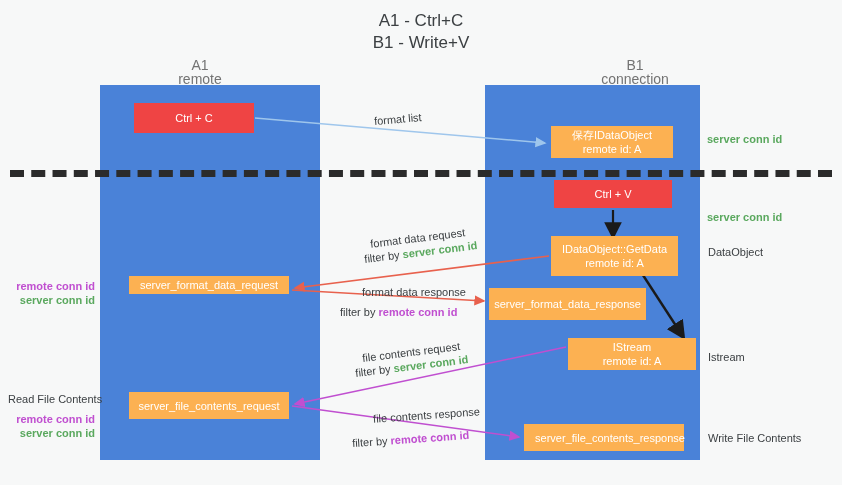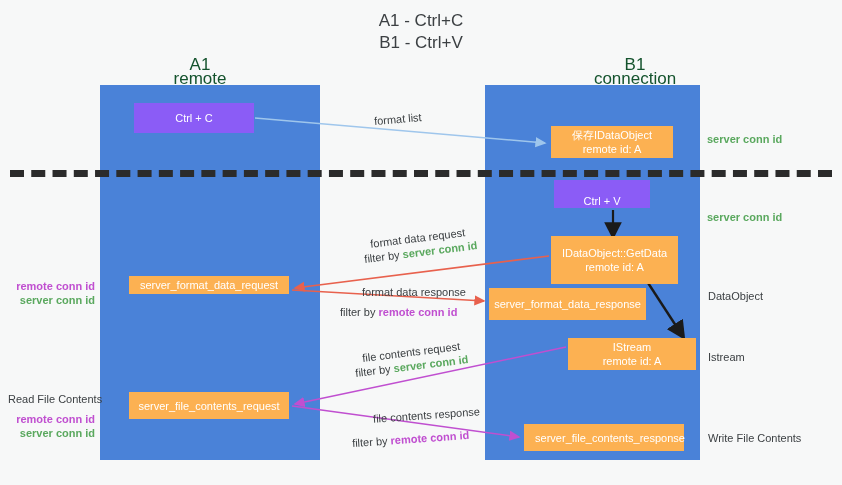--- a/index.html
+++ b/index.html
@@ -14,21 +14,21 @@
   .abs{position:absolute;}
 
   
   #title{
     left:0;top:10px;width:842px;text-align:center;
     font-size:17px;line-height:22px;color:#3c4043;
   }
 
   
   .col-head{
-    text-align:center;font-size:17px;line-height:14px;color:#14532d;
+    text-align:center;font-size:14px;line-height:14px;color:#737373;
   }
   #head-a1{left:120px;top:58px;width:160px;}
   #head-b1{left:555px;top:58px;width:160px;}
 
   
   .lane{background:#4a82d8;}
   #lane-a{left:100px;top:85px;width:220px;height:375px;}
   #lane-b{left:485px;top:85px;width:215px;height:375px;}
 
   
@@ -37,41 +37,41 @@
     border-top:7px dashed #2b2b2b;
   }
 
   
   .node{
     position:absolute;display:flex;flex-direction:column;
     align-items:center;justify-content:center;
     color:#fff;font-size:11px;line-height:14px;text-align:center;
     box-sizing:border-box;
   }
-  .green{background:#8b5cf6;}
+  .green{background:#ef4444;}
   .orange{background:#fcb152;justify-content:center;}
 
   #n-ctrlc{left:134px;top:103px;width:120px;height:30px;}
   #n-dataobj{left:551px;top:126px;width:122px;height:32px;}
-  #n-ctrlv{left:554px;top:180px;width:96px;height:28px;justify-content:flex-end;}
-  #n-getdata{left:551px;top:236px;width:127px;height:48px;}
+  #n-ctrlv{left:554px;top:180px;width:118px;height:28px;}
+  #n-getdata{left:551px;top:236px;width:127px;height:40px;}
   #n-istream{left:568px;top:338px;width:128px;height:32px;}
   #n-fmt-req{left:129px;top:276px;width:160px;height:18px;}
   #n-fmt-resp{left:489px;top:288px;width:157px;height:32px;}
   #n-file-req{left:129px;top:392px;width:160px;height:27px;}
   #n-file-resp{left:524px;top:424px;width:160px;height:27px;padding-left:12px;}
 
   
   .ann{font-size:11px;line-height:14px;color:#3c4043;position:absolute;}
   .green-t{color:#5aa85e;font-weight:bold;}
   .purple-t{color:#c04fd0;font-weight:bold;}
 
   #a-srv1{left:707px;top:132px;}
   #a-srv2{left:707px;top:210px;}
-  #a-dataobject{left:708px;top:245px;margin-top:44px;}
+  #a-dataobject{left:708px;top:245px;}
   #a-istream{left:708px;top:350px;}
   #a-writefile{left:708px;top:431px;}
 
   #a-left1{left:10px;top:279px;text-align:right;width:85px;}
   #a-readfile{left:8px;top:392px;}
   #a-left2{left:10px;top:412px;text-align:right;width:85px;}
 
   
   .mlab{position:absolute;font-size:11px;line-height:15px;color:#3c4043;white-space:nowrap;}
   #l-formatlist{left:374px;top:112px;transform:rotate(-5deg);}
@@ -86,21 +86,21 @@
 
   svg.overlay{position:absolute;left:0;top:0;width:842px;height:485px;pointer-events:none;}
 </style>
 </head>
 <body>
 
 <div class="stage">
 
   <div class="abs" id="title">
     <div>A1 - Ctrl+C</div>
-    <div>B1 - Ctrl+V</div>
+    <div>B1 - Write+V</div>
   </div>
 
   <div class="abs col-head" id="head-a1">
     <div>A1</div>
     <div>remote</div>
   </div>
   <div class="abs col-head" id="head-b1">
     <div>B1</div>
     <div>connection</div>
   </div>

